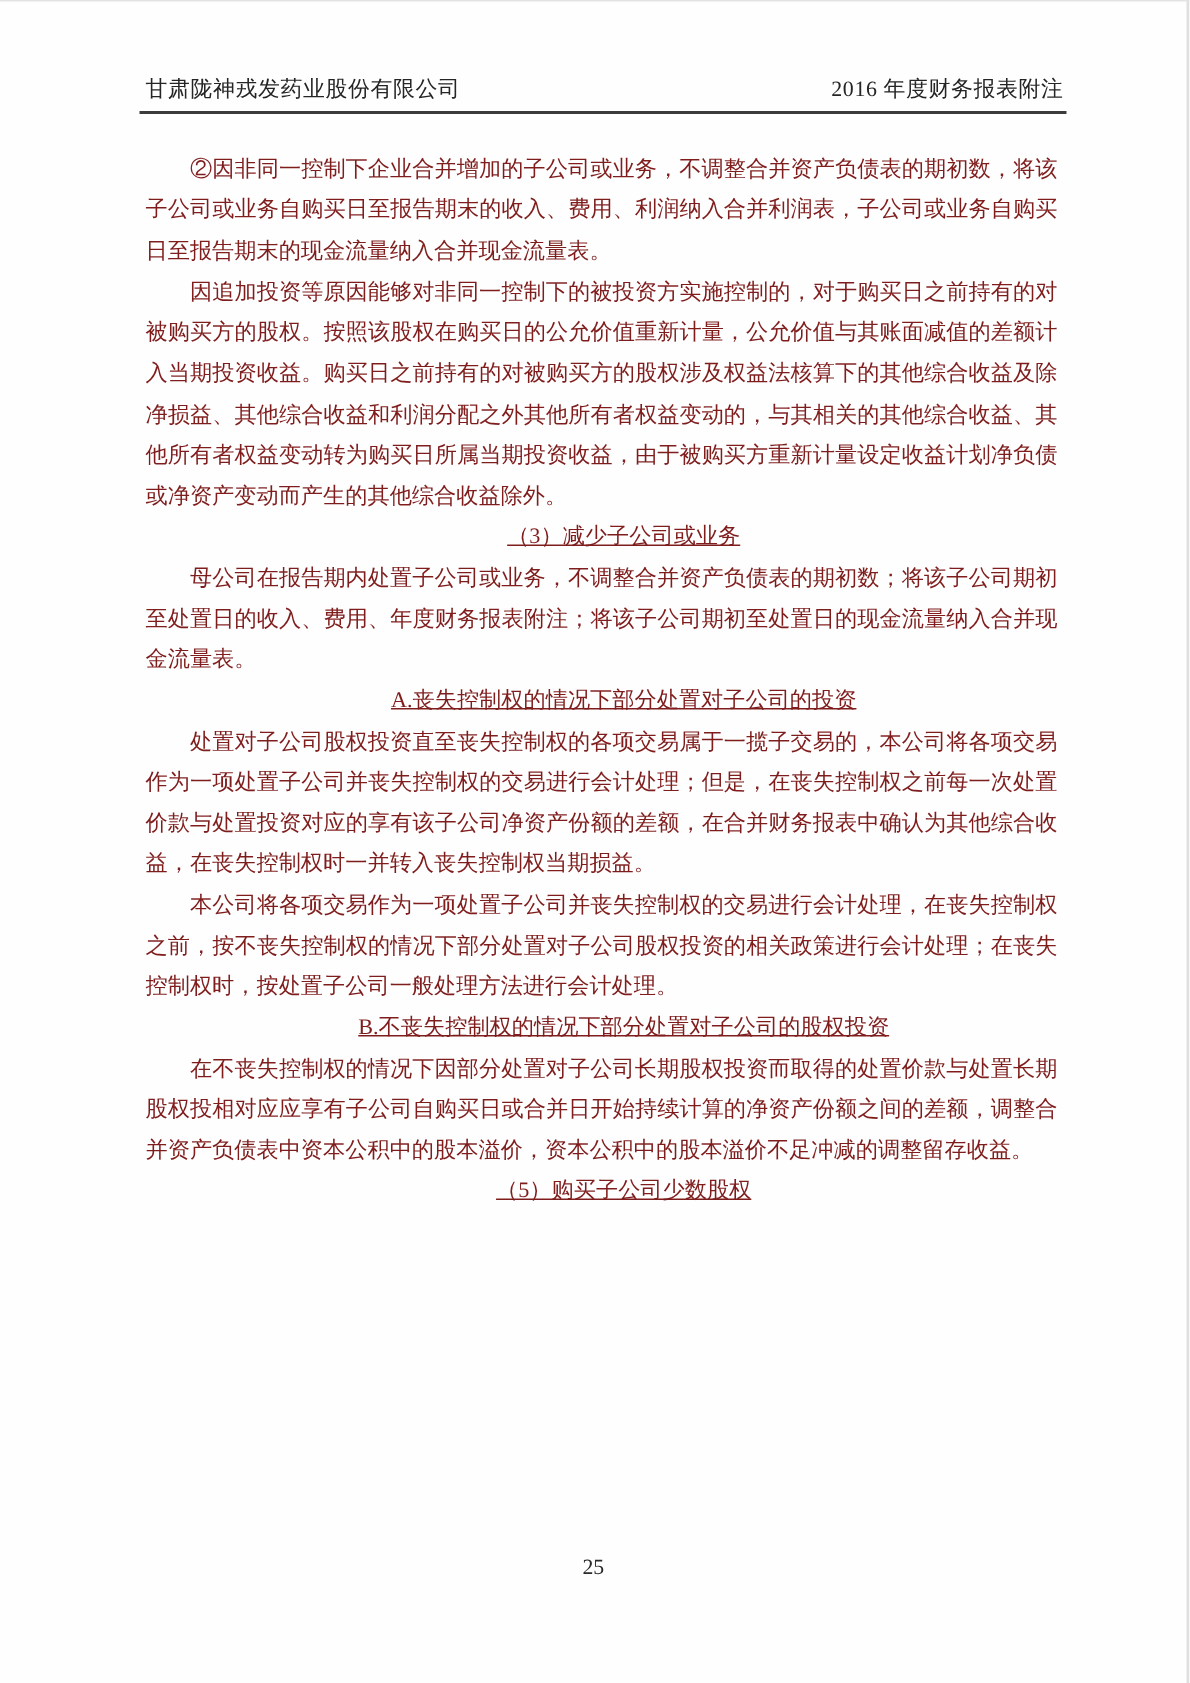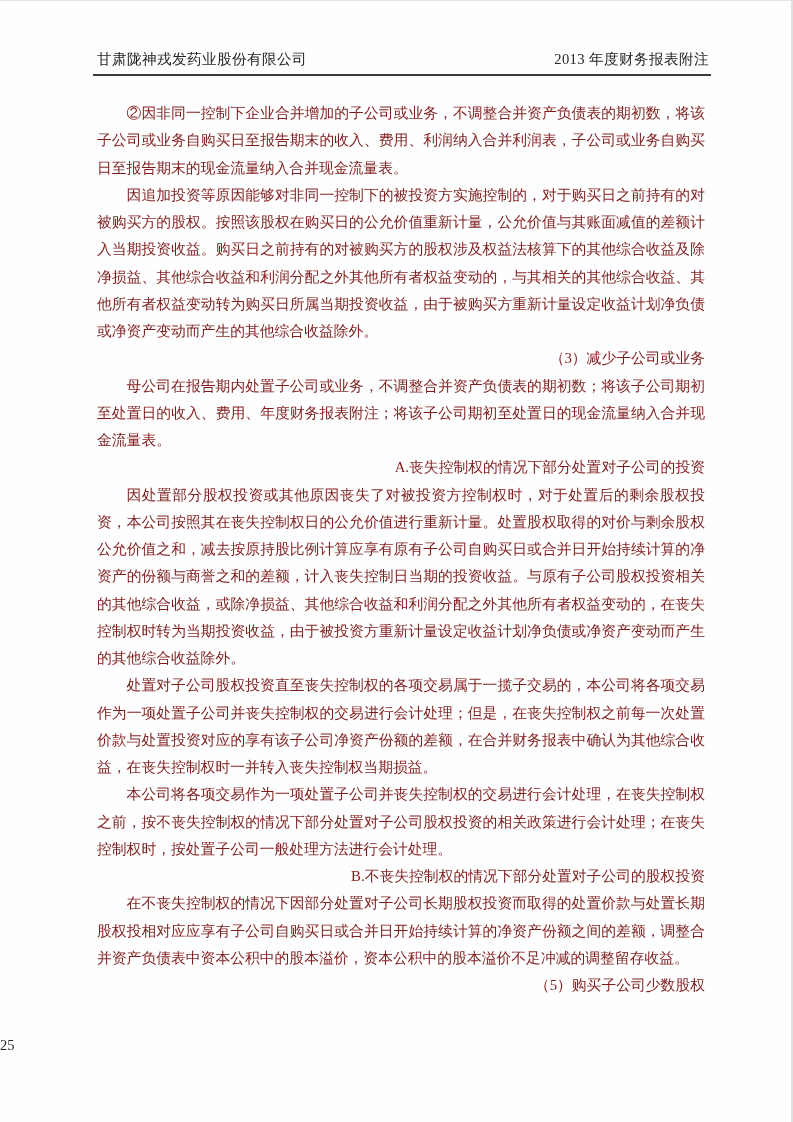--- a/index.html
+++ b/index.html
@@ -47,51 +47,51 @@
     font-size: 14.8px;
     line-height: 27.25px;
     text-align: justify;
     color: #7f1d1d;
   }
   .doc-body p {
     margin: 0;
     text-indent: 2em;
   }
   .doc-body p.heading {
-    text-align: right;
+    text-align: center;
+    text-decoration: underline;
   }
   .page-number {
     position: absolute;
     top: 1036px;
     left: 0;
     width: 100%;
-    text-align: left;
+    text-align: center;
     font-size: 14.5px;
     color: #2a2a2a;
   }
 </style>
 </head>
 <body>
 
 <div class="page">
 
   <div class="header">
     <span>甘肃陇神戎发药业股份有限公司</span>
-    <span>2013 年度财务报表附注</span>
+    <span>2016 年度财务报表附注</span>
   </div>
 
   <div class="header-rule"></div>
 
   <div class="doc-body" id="doc-body">
       <p class="body">②因非同一控制下企业合并增加的子公司或业务，不调整合并资产负债表的期初数，将该子公司或业务自购买日至报告期末的收入、费用、利润纳入合并利润表，子公司或业务自购买日至报告期末的现金流量纳入合并现金流量表。</p>
       <p class="body">因追加投资等原因能够对非同一控制下的被投资方实施控制的，对于购买日之前持有的对被购买方的股权。按照该股权在购买日的公允价值重新计量，公允价值与其账面减值的差额计入当期投资收益。购买日之前持有的对被购买方的股权涉及权益法核算下的其他综合收益及除净损益、其他综合收益和利润分配之外其他所有者权益变动的，与其相关的其他综合收益、其他所有者权益变动转为购买日所属当期投资收益，由于被购买方重新计量设定收益计划净负债或净资产变动而产生的其他综合收益除外。</p>
       <p class="heading">（3）减少子公司或业务</p>
       <p class="body">母公司在报告期内处置子公司或业务，不调整合并资产负债表的期初数；将该子公司期初至处置日的收入、费用、年度财务报表附注；将该子公司期初至处置日的现金流量纳入合并现金流量表。</p>
       <p class="heading">A.丧失控制权的情况下部分处置对子公司的投资</p>
-      <p class="body">因处置部分股权投资或其他原因丧失了对被投资方控制权时，对于处置后的剩余股权投资，本公司按照其在丧失控制权日的公允价值进行重新计量。处置股权取得的对价与剩余股权公允价值之和，减去按原持股比例计算应享有原有子公司自购买日或合并日开始持续计算的净资产的份额与商誉之和的差额，计入丧失控制日当期的投资收益。与原有子公司股权投资相关的其他综合收益，或除净损益、其他综合收益和利润分配之外其他所有者权益变动的，在丧失控制权时转为当期投资收益，由于被投资方重新计量设定收益计划净负债或净资产变动而产生的其他综合收益除外。</p>
       <p class="body">处置对子公司股权投资直至丧失控制权的各项交易属于一揽子交易的，本公司将各项交易作为一项处置子公司并丧失控制权的交易进行会计处理；但是，在丧失控制权之前每一次处置价款与处置投资对应的享有该子公司净资产份额的差额，在合并财务报表中确认为其他综合收益，在丧失控制权时一并转入丧失控制权当期损益。</p>
       <p class="body">本公司将各项交易作为一项处置子公司并丧失控制权的交易进行会计处理，在丧失控制权之前，按不丧失控制权的情况下部分处置对子公司股权投资的相关政策进行会计处理；在丧失控制权时，按处置子公司一般处理方法进行会计处理。</p>
       <p class="heading">B.不丧失控制权的情况下部分处置对子公司的股权投资</p>
       <p class="body">在不丧失控制权的情况下因部分处置对子公司长期股权投资而取得的处置价款与处置长期股权投相对应应享有子公司自购买日或合并日开始持续计算的净资产份额之间的差额，调整合并资产负债表中资本公积中的股本溢价，资本公积中的股本溢价不足冲减的调整留存收益。</p>
       <p class="heading">（5）购买子公司少数股权</p>
     </div>
 
   <div class="page-number">25</div>
 
 </div>

